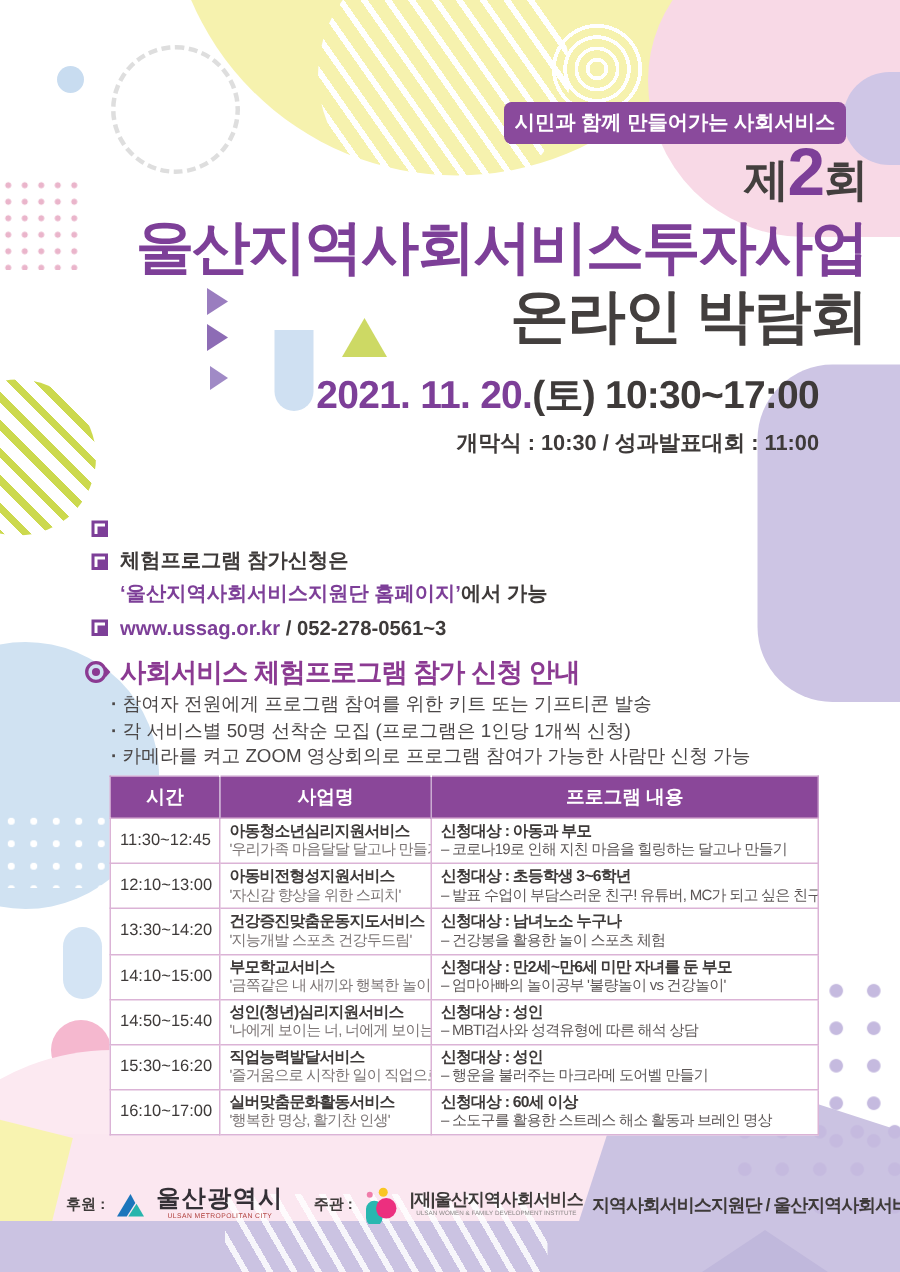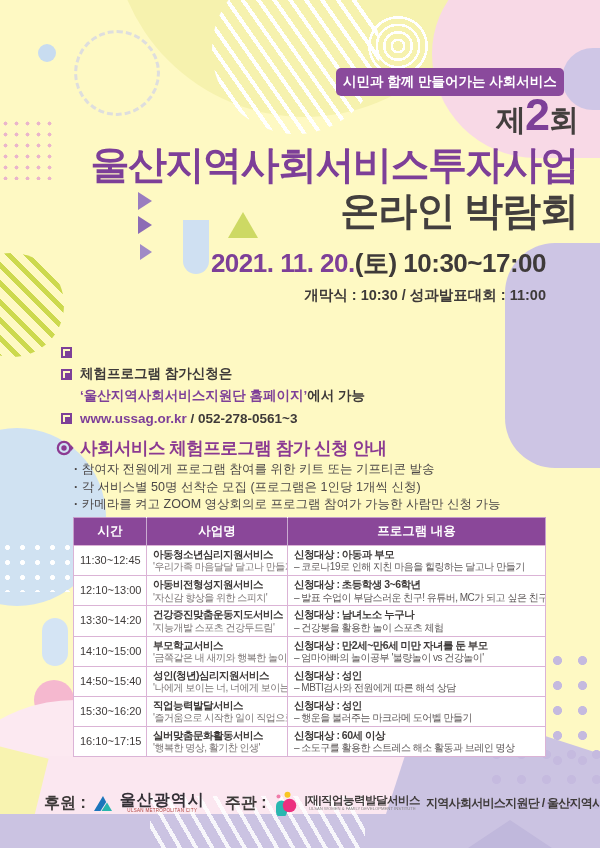--- a/index.html
+++ b/index.html
@@ -1,18 +1,18 @@
 <!DOCTYPE html>
 <html><head>
 <meta charset="utf-8">
 <style>
   html,body{margin:0;padding:0;background:#888;}
   .poster{
     position:relative;width:600px;height:848px;margin:0 auto;overflow:hidden;
-    background:#fef9c3;font-family:"Liberation Sans","DejaVu Sans",sans-serif;
+    background:#ffffff;font-family:"Liberation Sans","DejaVu Sans",sans-serif;
   }
   .poster *{box-sizing:border-box;}
   .deco{position:absolute;z-index:0;}
 
   
   .deco-dot-blue{left:38px;top:44px;width:18px;height:18px;background:#c8dcf0;border-radius:50%;}
   .deco-sunburst{left:74px;top:30px;width:86px;height:86px;border:3px dashed #dedede;border-radius:50%;}
   .deco-yellow-circle{left:112px;top:-268px;width:385px;height:385px;background:#f6f2ae;border-radius:50%;}
   .deco-stripes-yellow{left:212px;top:-34px;width:168px;height:168px;border-radius:50%;
     background:repeating-linear-gradient(55deg,rgba(255,255,255,0) 0 9px,#ffffff 9px 13px);}
@@ -93,21 +93,21 @@
   table.program th:last-child{border-right:none;}
   table.program td{border:1px solid #dbb3d6;height:29px;padding:2px 6px;vertical-align:middle;
     line-height:1.18;white-space:nowrap;overflow:hidden;}
   .c-time{text-align:center;font-size:11px;color:#3e3a39;}
   .svc-name,.tgt{font-size:10.5px;font-weight:bold;color:#3e3a39;letter-spacing:-0.5px;}
   .svc-quote,.desc{font-size:10px;color:#7b7474;letter-spacing:-0.5px;margin-top:1px;}
   .desc{color:#5c5656;}
 
   .footer{position:absolute;left:44px;top:785px;height:36px;display:flex;align-items:center;
     gap:6px;white-space:nowrap;z-index:2;}
-  .f-label{font-size:16px;font-weight:800;color:#3e3a39;}
+  .f-label{font-size:10px;font-weight:800;color:#3e3a39;}
   .logo-col{display:flex;flex-direction:column;align-items:center;line-height:1;}
   .sponsor-name{font-size:16px;font-weight:700;color:#343036;letter-spacing:1px;}
   .sponsor-sub{font-size:4.5px;color:#b0413d;margin-top:1px;letter-spacing:.3px;}
   .org-name{font-size:11.5px;font-weight:bold;color:#3e3a39;letter-spacing:-0.5px;}
   .org-sub{font-size:4.2px;color:#8a8686;margin-top:1px;}
   .org-extra{font-size:12px;font-weight:800;color:#3e3a39;letter-spacing:-0.7px;}
 </style>
 </head>
 <body>
 
@@ -250,36 +250,36 @@
             </td>
           </tr>
           <tr>
             <td class="c-time">14:50~15:40</td>
             <td class="c-svc">
               <div class="svc-name">성인(청년)심리지원서비스</div>
               <div class="svc-quote">'나에게 보이는 너, 너에게 보이는 나'</div>
             </td>
             <td class="c-prog">
               <div class="tgt">신청대상 : 성인</div>
-              <div class="desc">– MBTI검사와 전원에게 따른 해석 상담</div>
+              <div class="desc">– MBTI검사와 성격유형에 따른 해석 상담</div>
             </td>
           </tr>
           <tr>
             <td class="c-time">15:30~16:20</td>
             <td class="c-svc">
               <div class="svc-name">직업능력발달서비스</div>
               <div class="svc-quote">'즐거움으로 시작한 일이 직업으로'</div>
             </td>
             <td class="c-prog">
               <div class="tgt">신청대상 : 성인</div>
               <div class="desc">– 행운을 불러주는 마크라메 도어벨 만들기</div>
             </td>
           </tr>
           <tr>
-            <td class="c-time">16:10~17:15</td>
+            <td class="c-time">16:10~17:00</td>
             <td class="c-svc">
               <div class="svc-name">실버맞춤문화활동서비스</div>
               <div class="svc-quote">'행복한 명상, 활기찬 인생'</div>
             </td>
             <td class="c-prog">
               <div class="tgt">신청대상 : 60세 이상</div>
               <div class="desc">– 소도구를 활용한 스트레스 해소 활동과 브레인 명상</div>
             </td>
           </tr>
         </tbody>
@@ -298,20 +298,20 @@
       <span style="width:8px"></span>
       <span class="f-label">주관 :</span>
       <svg width="26" height="26" viewBox="0 0 26 26">
         <circle cx="5.5" cy="6.5" r="2" fill="#f07daa"></circle>
         <circle cx="14.5" cy="4.8" r="3" fill="#f9c623"></circle>
         <path d="M3 16 a5.5 5.5 0 0 1 11 0 l0 6 a5.5 5.5 0 0 1 -11 0 Z" fill="#29b7b0"></path>
         <circle cx="16.5" cy="15.5" r="6.8" fill="#ec2f7f"></circle>
         <path d="M10.5 19 a6 6 0 0 0 10 0 Z" fill="#ec2f7f"></path>
       </svg>
       <span class="logo-col">
-        <span class="org-name">|재|직업능력발달서비스</span>
+        <span class="org-name">|재|울산지역사회서비스</span>
         <span class="org-sub">ULSAN WOMEN &amp; FAMILY DEVELOPMENT INSTITUTE</span>
       </span>
       <span class="org-extra">지역사회서비스지원단 / 울산지역사회서비스 발전협의회</span>
     </div>
 
   </div>
 </div>
 
 </body></html>

